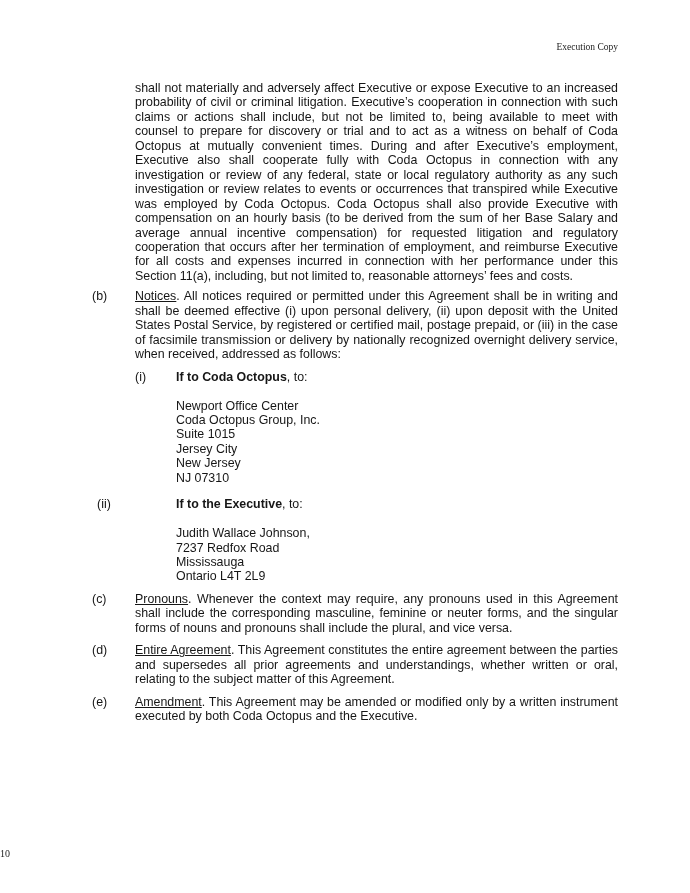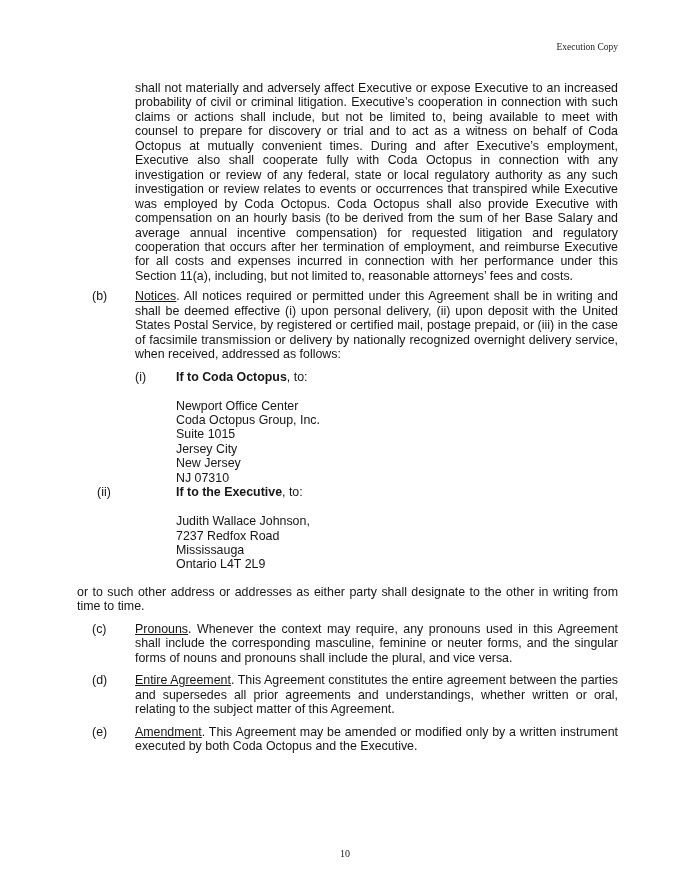--- a/index.html
+++ b/index.html
@@ -53,21 +53,21 @@
   }
   .u { text-decoration: underline; }
   .b { font-weight: bold; }
   .sub {
     position: relative;
     margin-left: 163px;
     margin-right: 72px;
     text-align: left;
   }
   .sub.first { margin-top: 8px; }
-  .sub.second { margin-top: 0; }
+  .sub.second { margin-top: 12px; }
   .sub-label-i {
     position: absolute;
     left: -41px;
     top: 0;
   }
   .sub-label-ii {
     position: absolute;
     left: -79px;
     top: 0;
   }
@@ -76,21 +76,20 @@
   }
   .note {
     margin: 13px 72px 0 64px;
     text-align: justify;
   }
   .page-number {
     position: absolute;
     bottom: 34px;
     left: 0;
     right: 0;
-    text-align: center;
     font-family: "Liberation Serif", serif;
     font-size: 10px;
     line-height: 11px;
     color: #222;
   }
 </style>
 </head>
 <body>
 
 <div class="page">
@@ -123,21 +122,20 @@
       <span class="sub-label-ii">(ii)</span>
       <div><span class="b">If to the Executive</span><span>, to:</span></div>
       <div class="addr">
         <div>Judith Wallace Johnson,</div>
         <div>7237 Redfox Road</div>
         <div>Mississauga</div>
         <div>Ontario L4T 2L9</div>
       </div>
     </div>
 
-    <div class="note">or to such other address or addresses as either party shall designate to the other in writing from time to time.</div>
 
     <div class="clause gap-std">
       <span class="clause-label">(c)</span>
       <span class="u">Pronouns</span><span>. Whenever the context may require, any pronouns used in this Agreement shall include the corresponding masculine, feminine or neuter forms, and the singular forms of nouns and pronouns shall include the plural, and vice versa.</span>
     </div>
 
     <div class="clause gap-std">
       <span class="clause-label">(d)</span>
       <span class="u">Entire Agreement</span><span>. This Agreement constitutes the entire agreement between the parties and supersedes all prior agreements and understandings, whether written or oral, relating to the subject matter of this Agreement.</span>
     </div>

